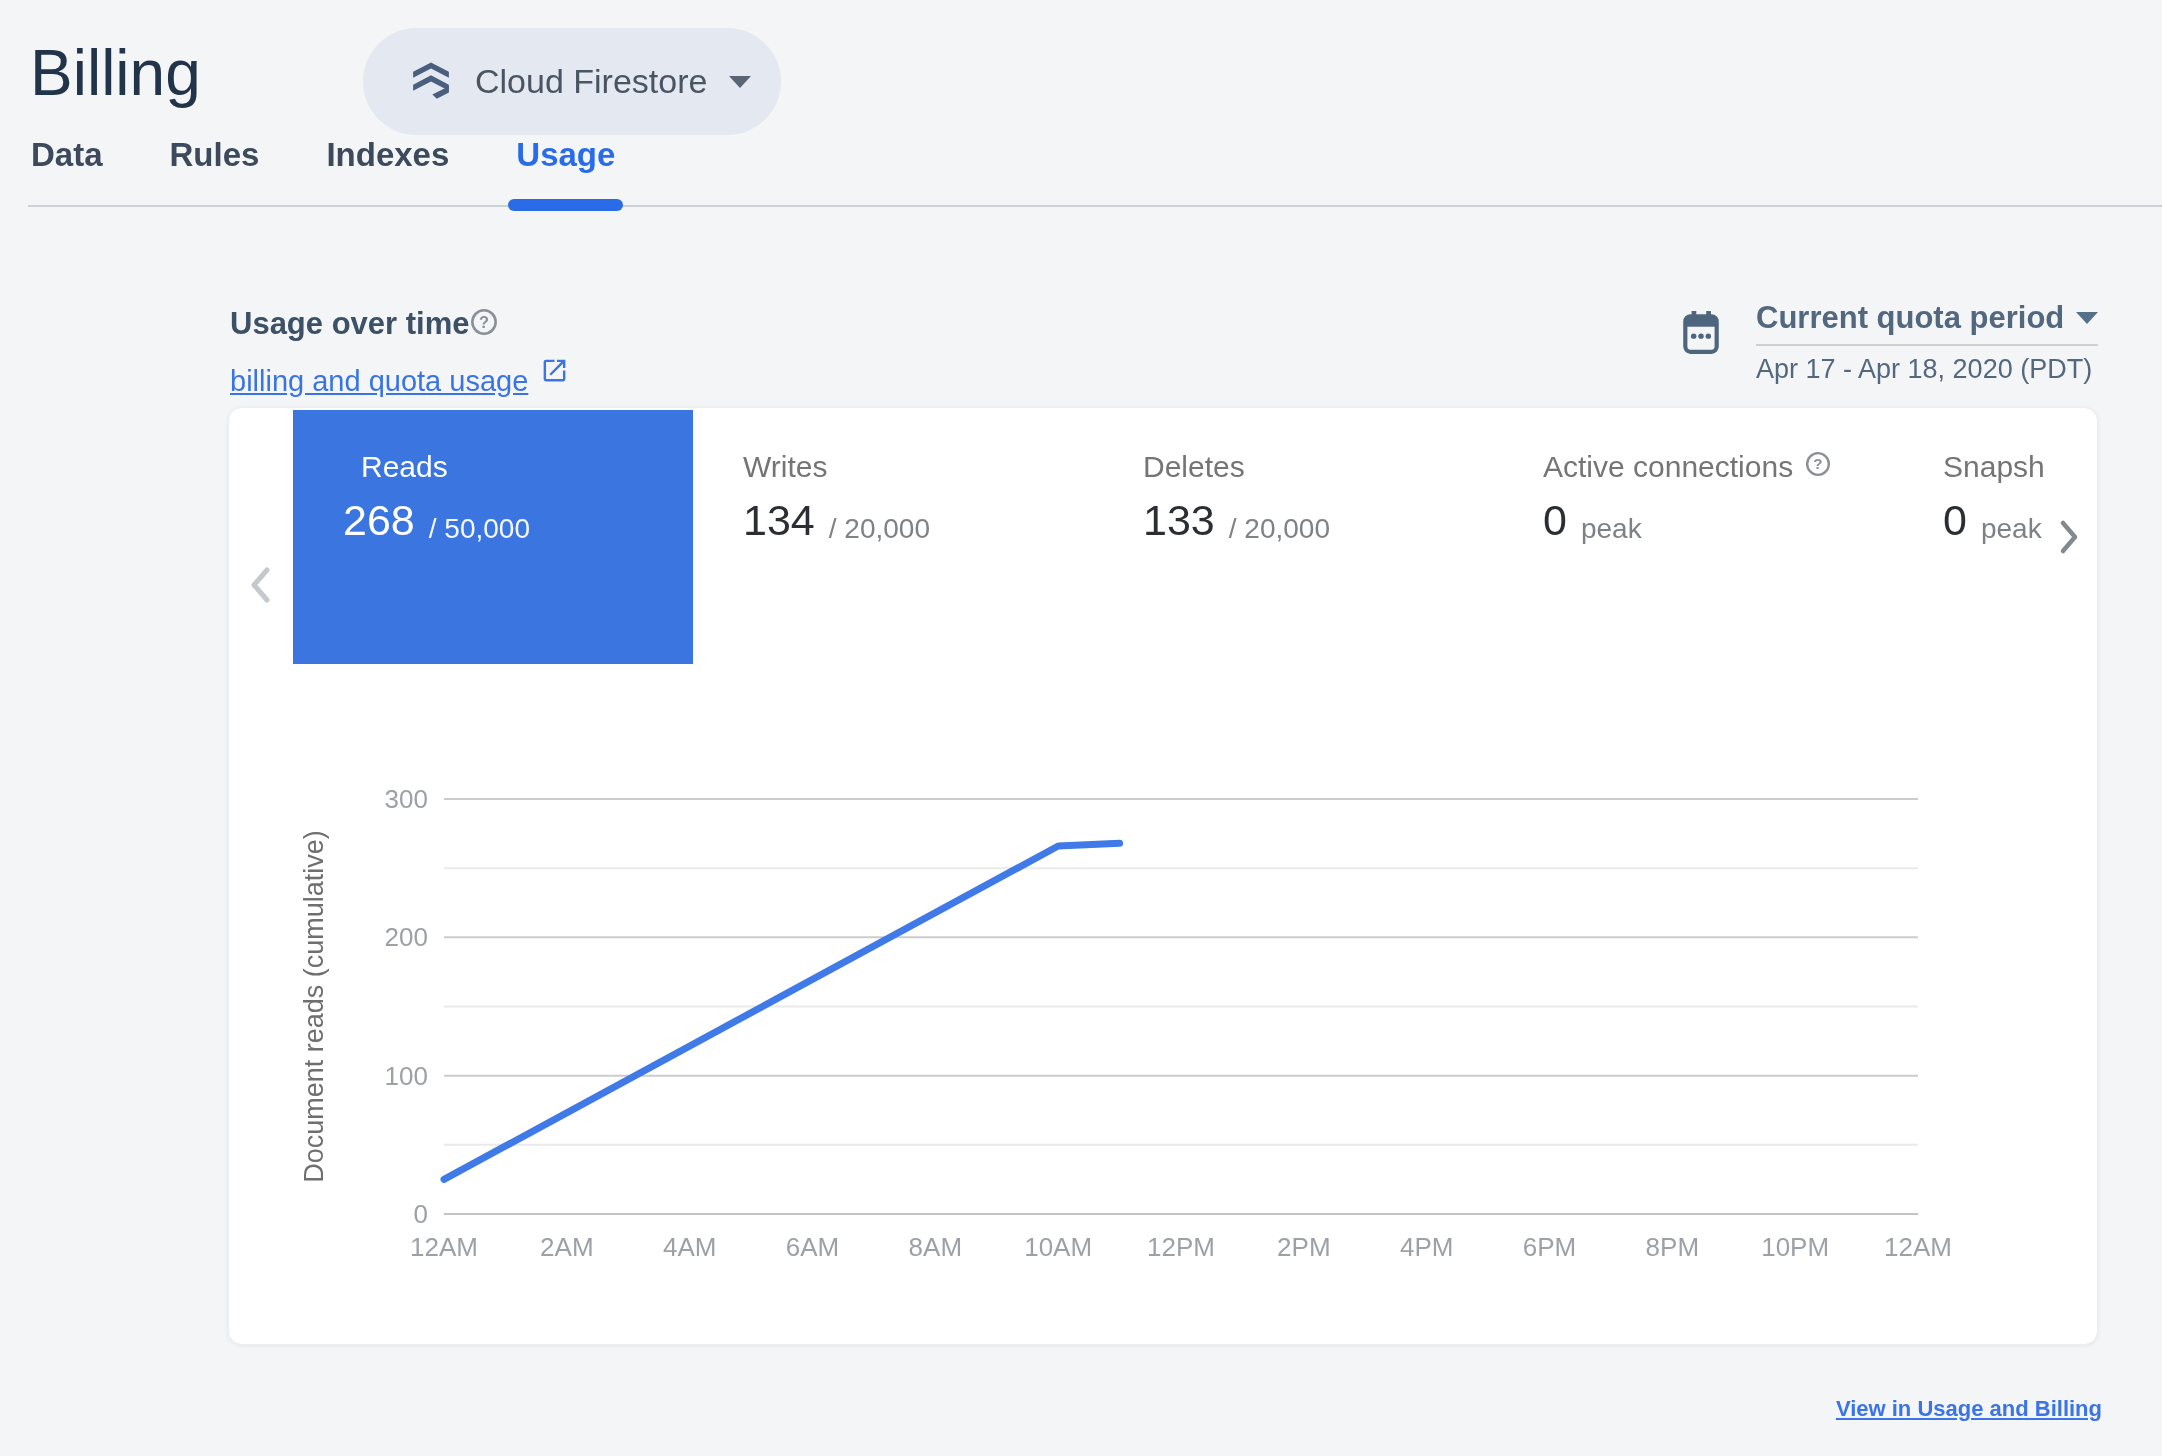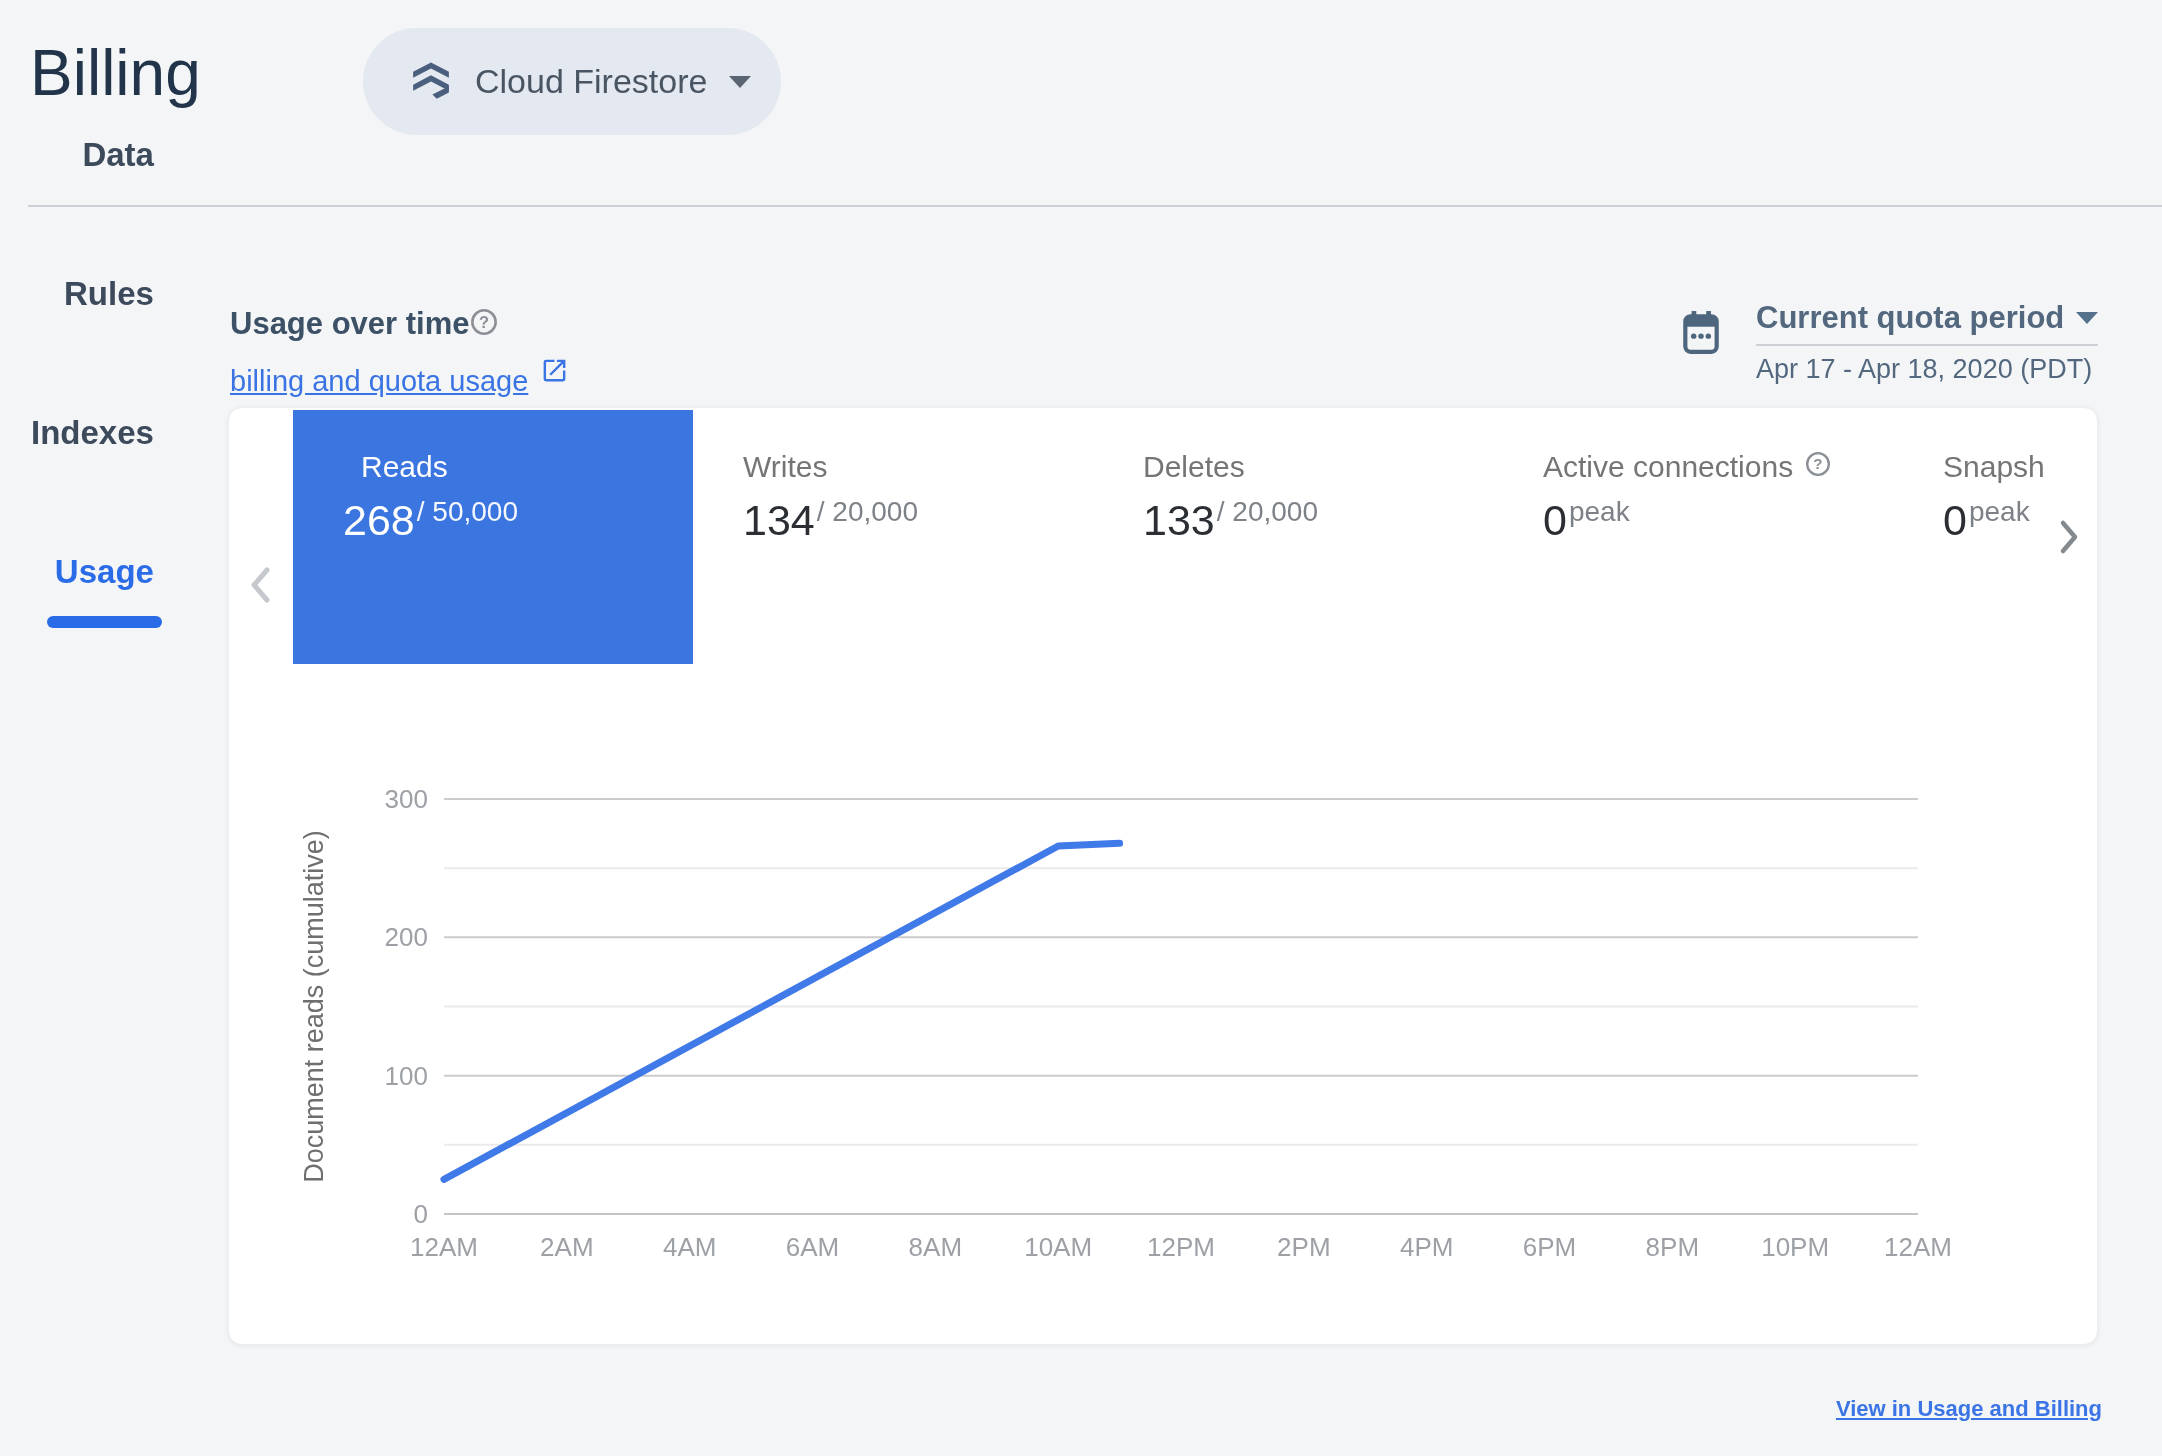--- a/index.html
+++ b/index.html
@@ -25,21 +25,21 @@
   .pill-label { font-size:34px; color:#4a5563; }
   .caret-down {
     width:0; height:0;
     border-left:11px solid transparent; border-right:11px solid transparent;
     border-top:12px solid #5a6472;
   }
 
   
   .tabbar {
     position:absolute; left:31px; top:136px;
-    display:flex; gap:67px; align-items:flex-end;flex-direction:column;
+    display:flex; gap:67px; align-items:flex-end;
   }
   .tab { position:relative; font-size:33px; font-weight:700; color:#3c4a5c; padding-bottom:34px; cursor:pointer; }
   .tab.active { color:#2a6ce8; }
   .tab.active .tab-underline {
     position:absolute; left:-8px; right:-8px; bottom:-3px; height:12px;
     background:#2a6ce8; border-radius:6px;
   }
   .tabbar-border {
     position:absolute; left:28px; right:0; top:205px; height:2px; background:#ccd1d7;
   }
@@ -75,21 +75,21 @@
     background:#ffffff; border:1px solid #eceef1; border-radius:14px;
     box-shadow:0 1px 4px rgba(60,64,67,.08);
     overflow:hidden;
   }
   .tiles-viewport {
     position:absolute; left:64px; top:2px; width:1753px; height:256px;
     overflow:hidden; display:flex;
   }
   .tile { width:400px; height:254px; flex:0 0 400px; padding:40px 0 0 50px; cursor:pointer; }
   .tile .tile-label { font-size:30px; color:#757575; display:flex; align-items:center; gap:12px; white-space:nowrap; }
-  .tile .tile-value-row { margin-top:12px; display:flex; align-items:flex-start; gap:2px; white-space:nowrap; }
+  .tile .tile-value-row { margin-top:12px; display:flex; align-items:flex-end; gap:14px; white-space:nowrap; }
   .tile .tile-value { font-size:43px; color:#2b2f33; }
   .tile .tile-denom { font-size:28px; color:#7d8288; }
   .tile.selected { background:#3a75e0; }
   .tile.selected .tile-label { color:#ffffff;margin-left:18px; }
   .tile.selected .tile-value { color:#ffffff; }
   .tile.selected .tile-denom { color:rgba(255,255,255,.95); }
 
   .carousel-chevron { position:absolute; cursor:pointer; }
   .chevron-left  { left:20px;  top:158px; }
   .chevron-right { left:1830px; top:111px; }

